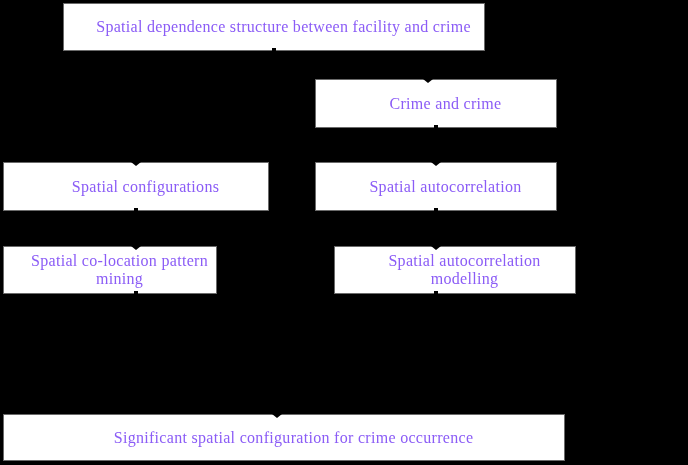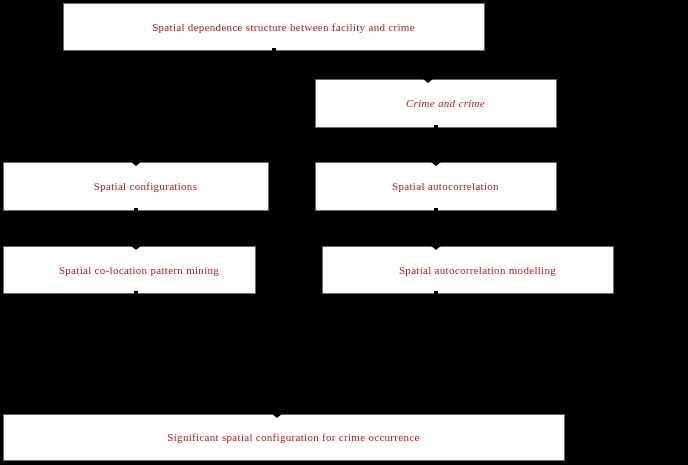--- a/index.html
+++ b/index.html
@@ -13,34 +13,34 @@
   }
   .node {
     position: absolute;
     background: #ffffff;
     border: 1px solid #6a6a6a;
     box-sizing: border-box;
     display: flex;
     align-items: center;
     justify-content: center;
     text-align: center;
-    color: #b91c1c;
-    font-size: 11px;
+    color: #8b5cf6;
+    font-size: 16px;
     letter-spacing: 0.3px;
     line-height: 1.1;
     padding-left: 19px;
   }
   
   .n-top    { left: 63px;  top: 3px;   width: 422px; height: 48px; }
   .n-l1     { left: 3px;   top: 79px;  width: 266px; height: 49px; }
-  .n-r1     { left: 315px; top: 79px;  width: 242px; height: 49px; font-style: italic; }
+  .n-r1     { left: 315px; top: 79px;  width: 242px; height: 49px; }
   .n-l2     { left: 3px;   top: 162px; width: 266px; height: 49px; }
   .n-r2     { left: 315px; top: 162px; width: 242px; height: 49px; }
-  .n-l3     { left: 3px;   top: 246px; width: 253px; height: 48px; }
-  .n-r3     { left: 322px; top: 246px; width: 292px; height: 48px; font-family: Liberation Serif, serif; }
+  .n-l3     { left: 3px;   top: 246px; width: 214px; height: 48px; }
+  .n-r3     { left: 334px; top: 246px; width: 242px; height: 48px; font-family: Liberation Serif, serif; }
   .n-l4     { left: 3px;   top: 330px; width: 266px; height: 48px; }
   .n-bottom { left: 3px;   top: 414px; width: 562px; height: 47px; font-family: Liberation Serif, serif; }
 
   
   .arrowhead {
     position: absolute;
     width: 0; height: 0;
     border-left: 5px solid transparent;
     border-right: 5px solid transparent;
     border-top: 4px solid #000000;

